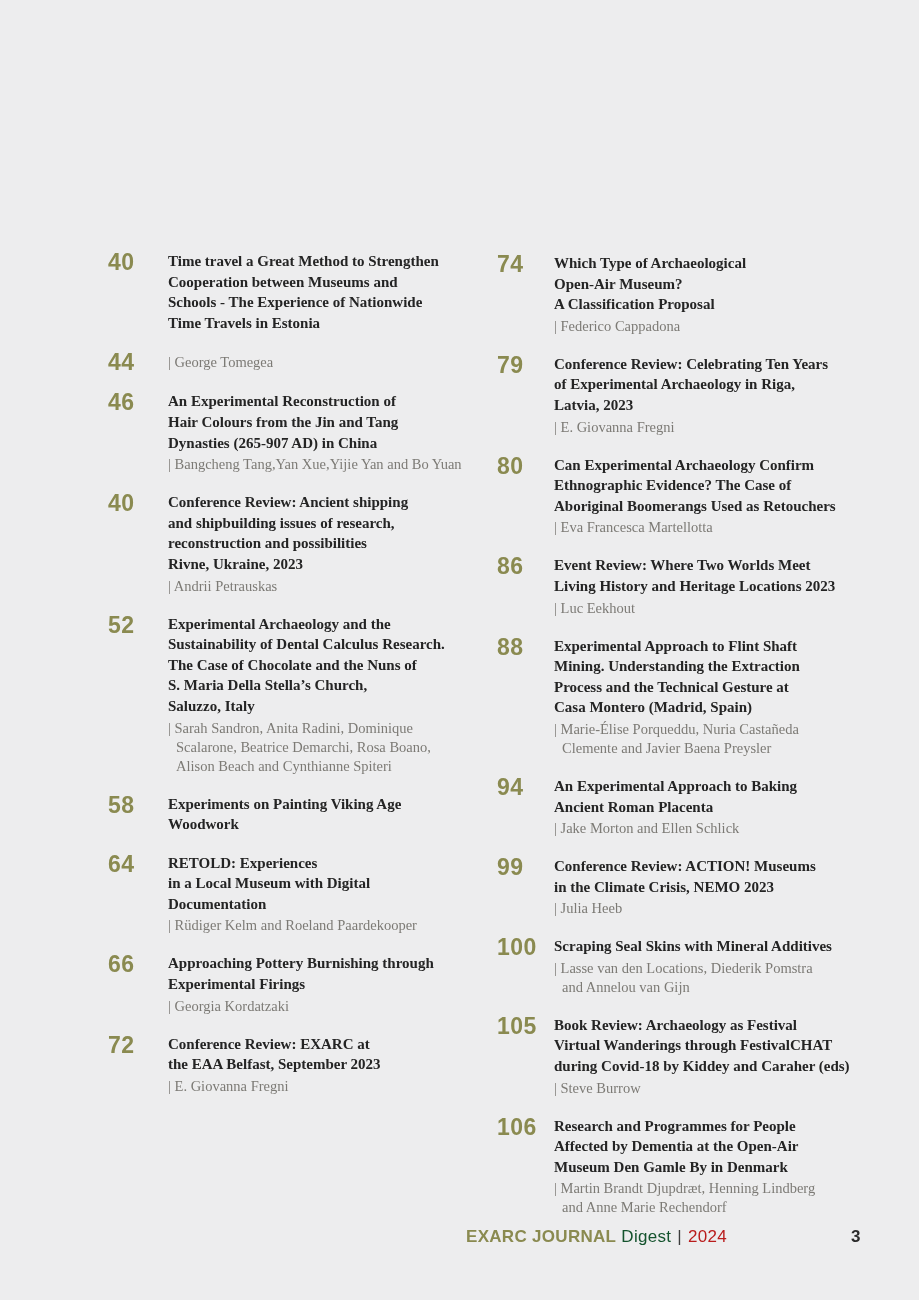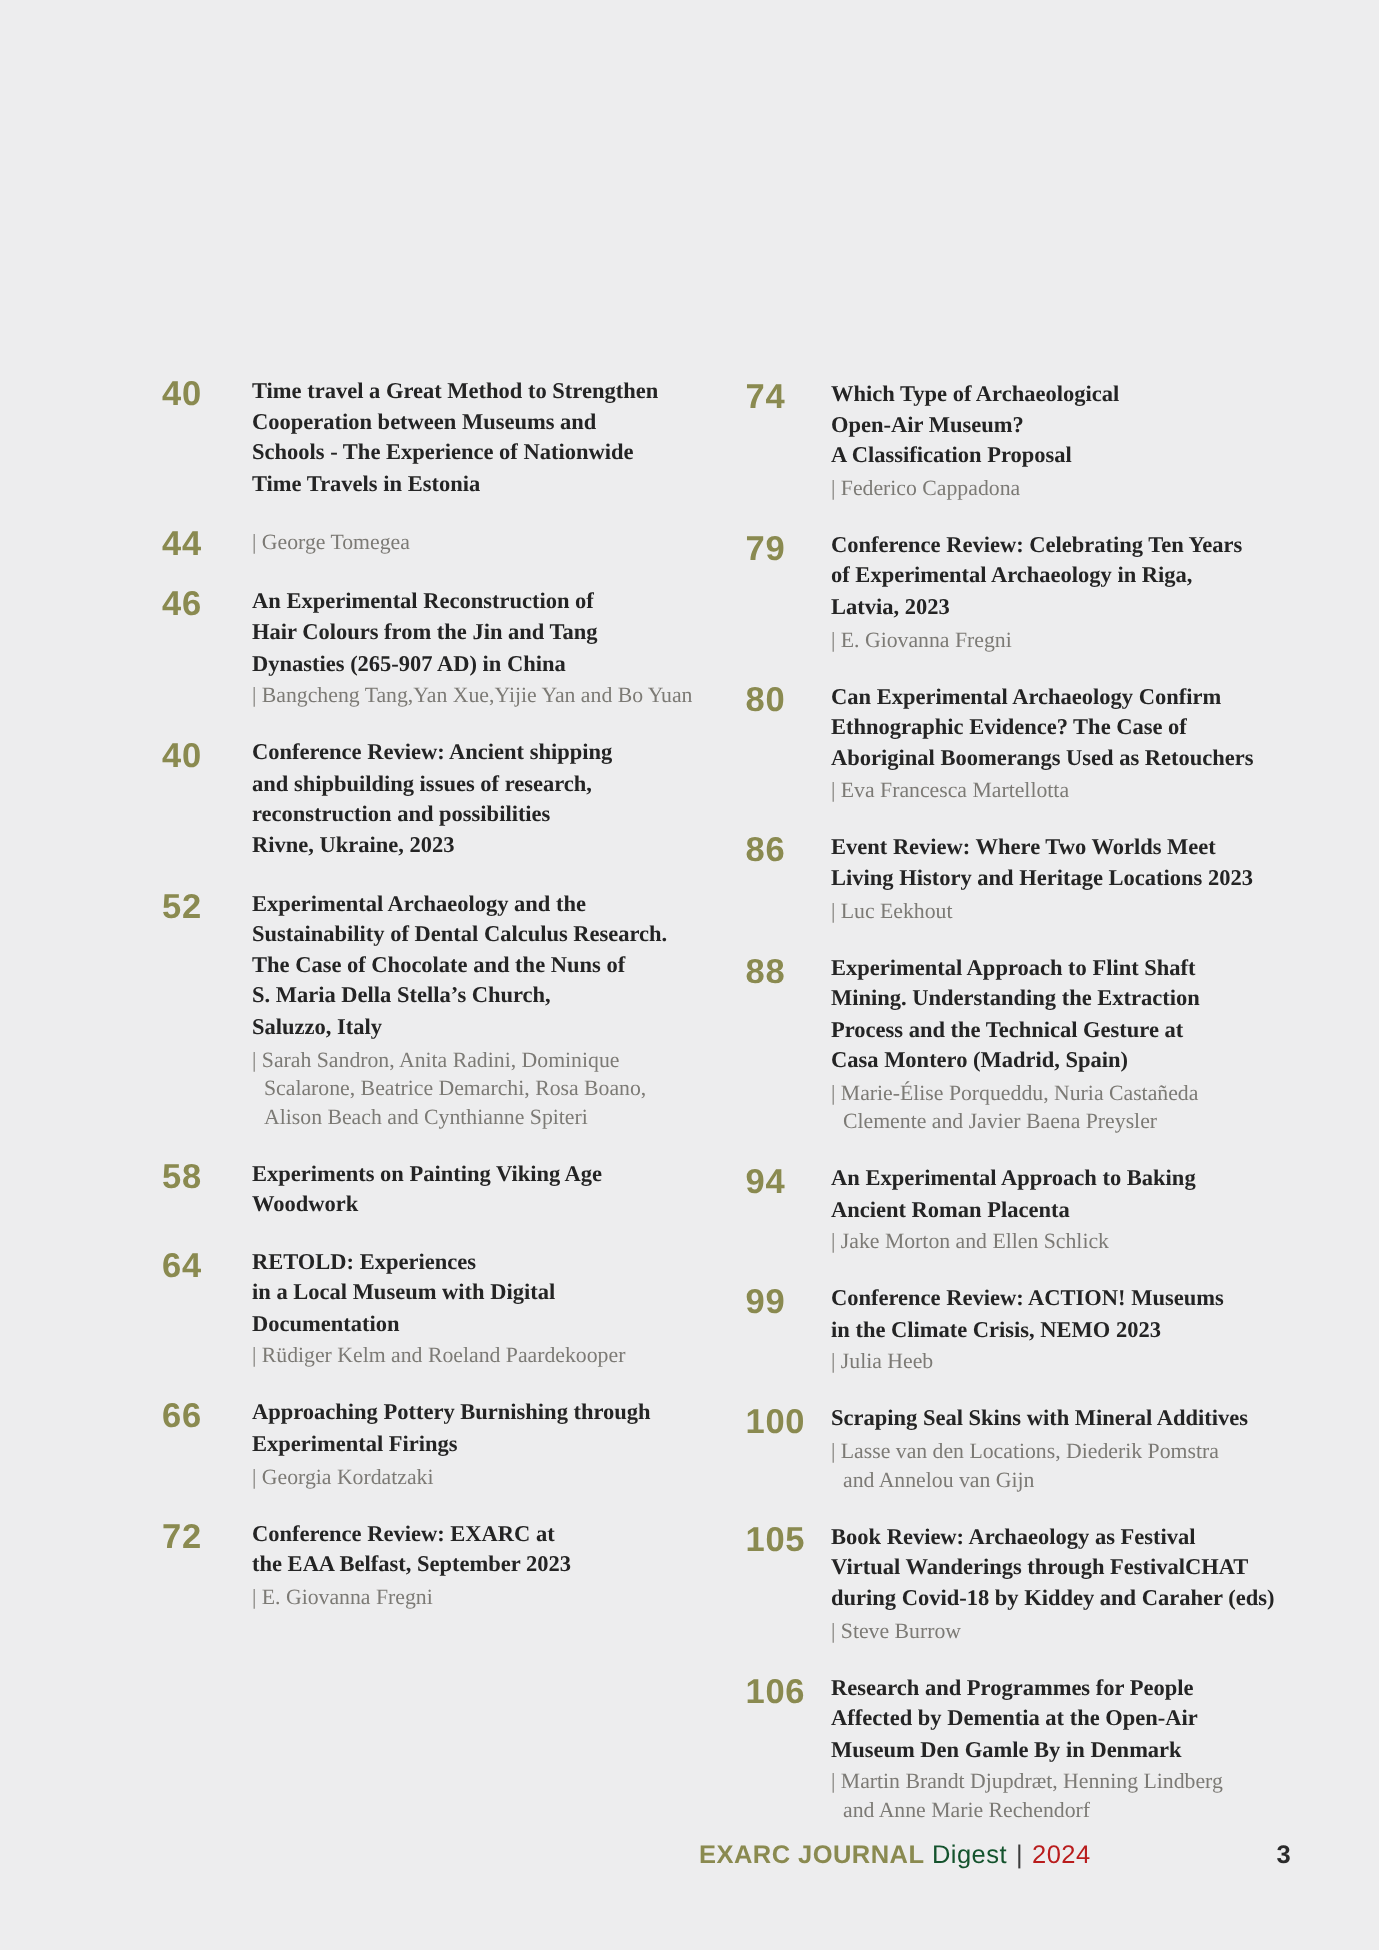--- a/index.html
+++ b/index.html
@@ -97,20 +97,21 @@
           <div class="authors">| Bangcheng Tang,Yan Xue,Yijie Yan and Bo Yuan</div>
         </div>
       </div>
       <div class="entry">
         <div class="num">40</div>
         <div class="texts">
           <div class="title">Conference Review: Ancient shipping
 and shipbuilding issues of research,
 reconstruction and possibilities
 Rivne, Ukraine, 2023</div>
+          <div class="authors">| Andrii Petrauskas</div>
         </div>
       </div>
       <div class="entry">
         <div class="num">52</div>
         <div class="texts">
           <div class="title">Experimental Archaeology and the
 Sustainability of Dental Calculus Research.
 The Case of Chocolate and the Nuns of
 S. Maria Della Stella’s Church,
 Saluzzo, Italy</div>

